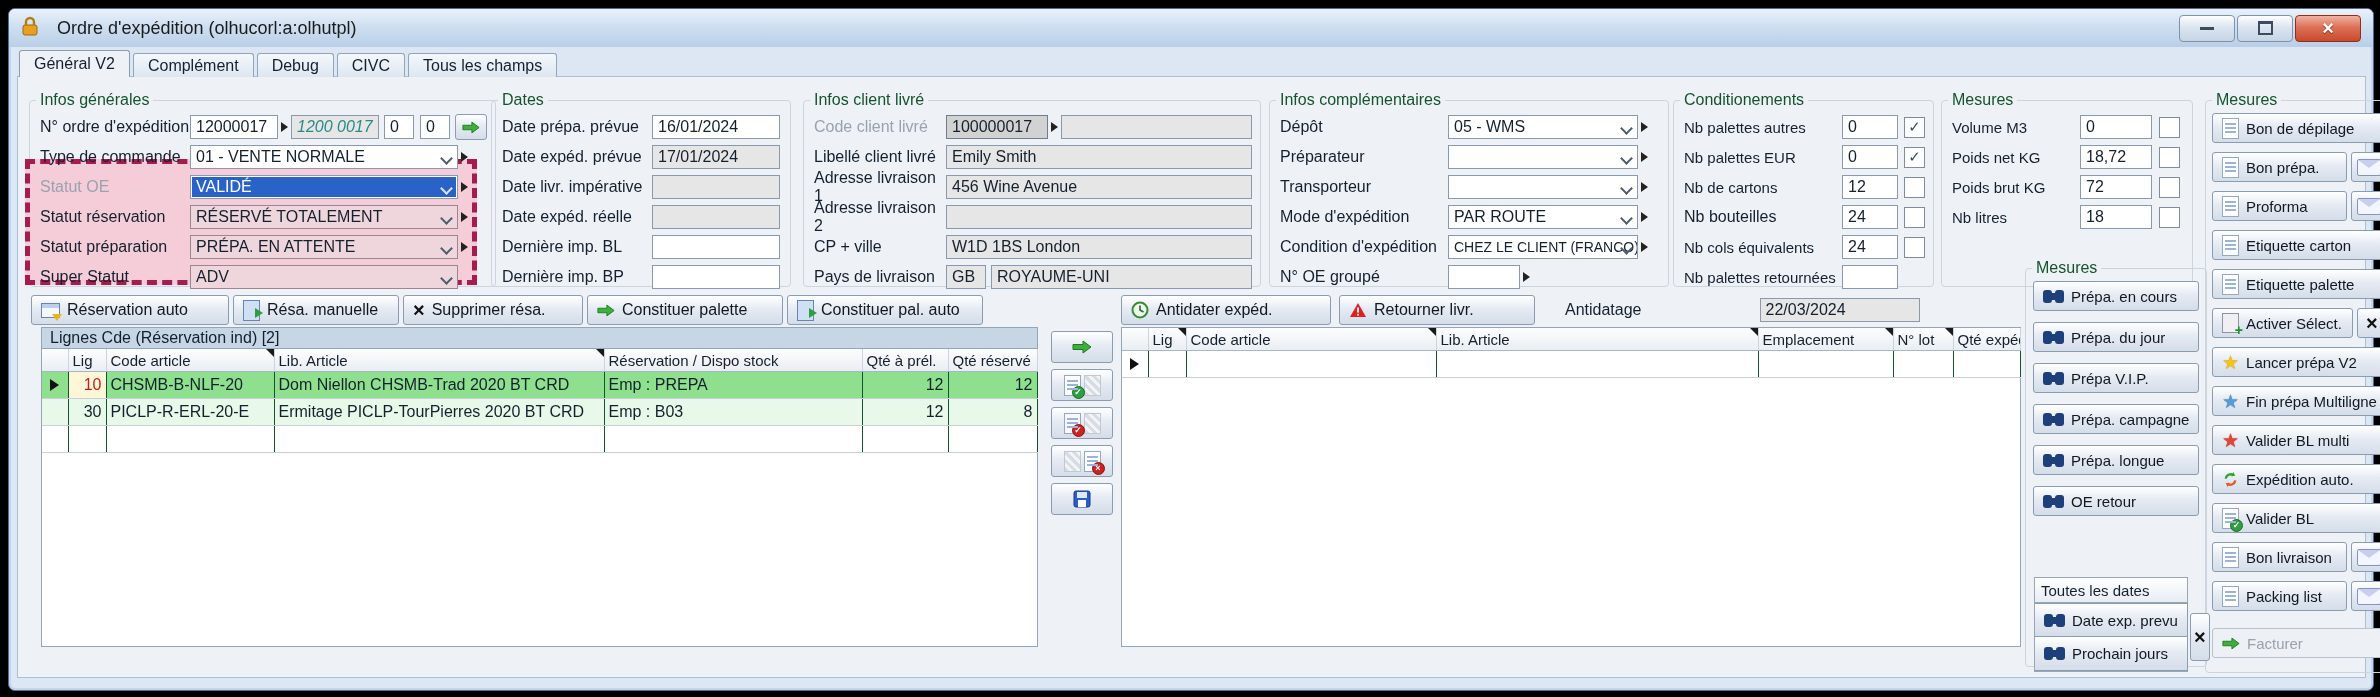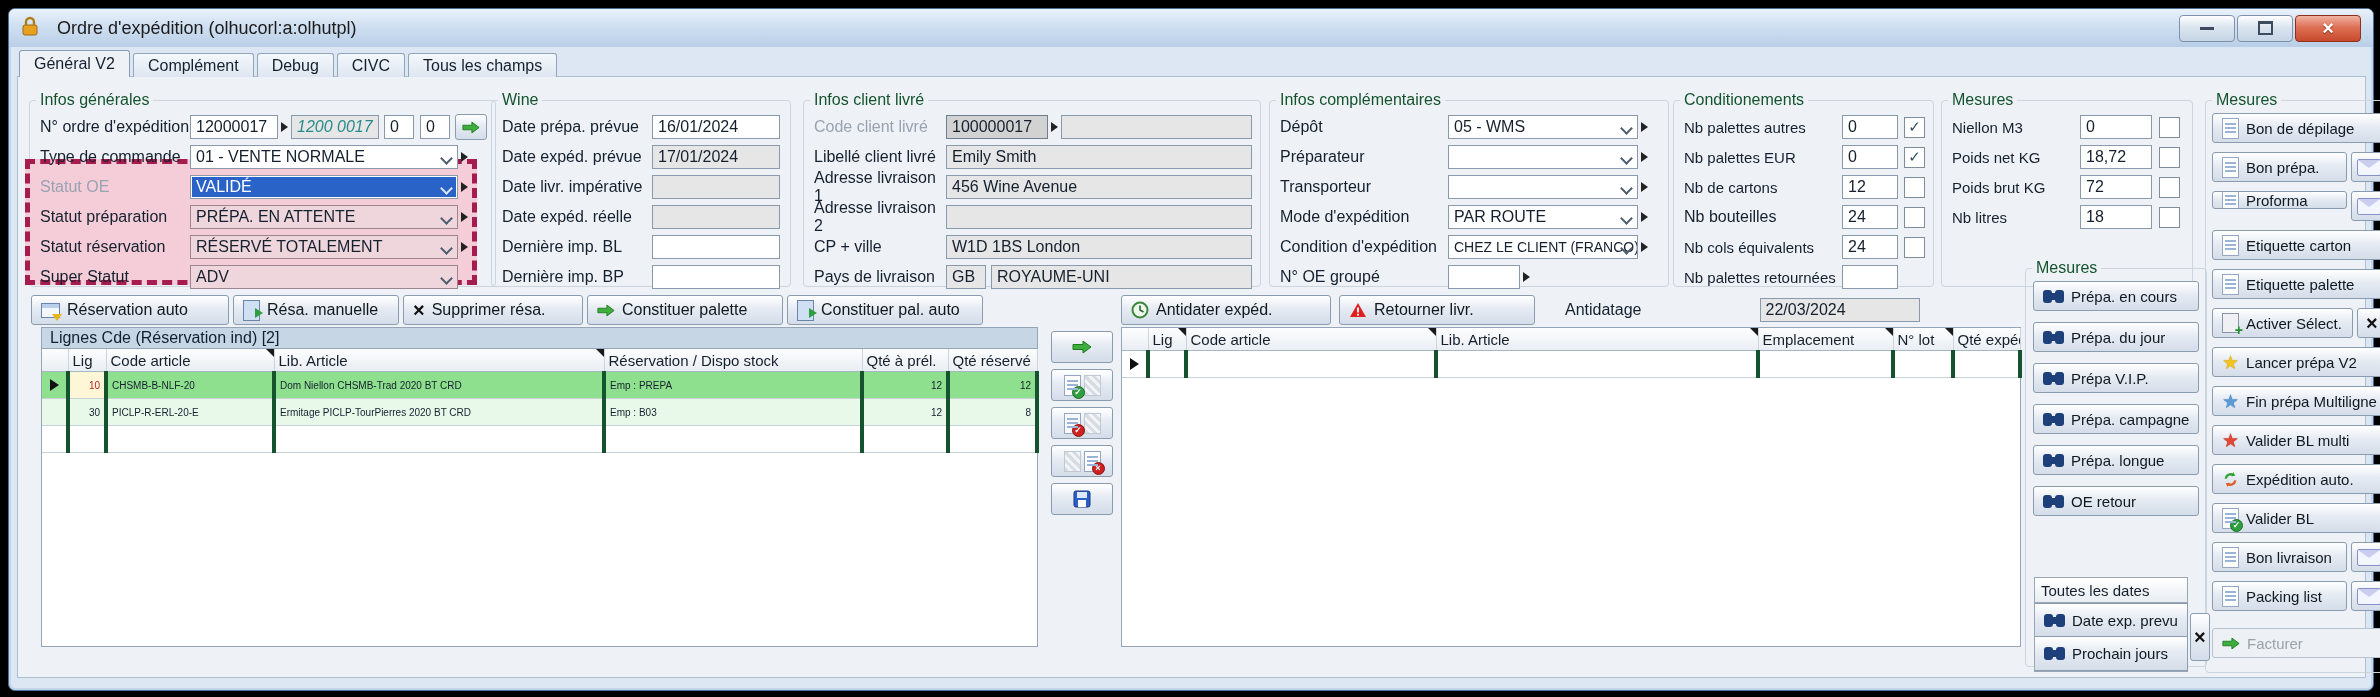--- a/index.html
+++ b/index.html
@@ -61,21 +61,21 @@
   .i-pagearrow::after{content:"";position:absolute;right:-4px;bottom:2px;border-style:solid;border-width:5px 0 5px 8px;border-color:transparent transparent transparent #2f9e3f}
   .i-noteadd{width:15px;height:18px;background:#f0f0f4;border:1px solid #8a94a8;position:relative;flex:none}
   .i-noteadd::after{content:"+";position:absolute;right:-5px;bottom:-6px;color:#1f8f2f;font-size:14px;font-weight:bold}
   .hatch{width:15px;height:19px;background:repeating-linear-gradient(45deg,#d8dde4 0 3px,#f2f4f7 3px 6px);border:1px solid #c0c8d2;flex:none}
   
   .grid{position:absolute;background:#fff;border:1px solid #95a5b8;box-sizing:border-box}
   .grid-title{height:20px;background:#c6d6e4;border-bottom:1px solid #95a5b8;font-size:16px;color:#102030;display:flex;align-items:center;padding:0 8px}
   table.g{border-collapse:collapse;table-layout:fixed;width:100%}
   table.g th{background:linear-gradient(#fdfdfe,#e9eef3);border-right:1px solid #ccd5df;border-bottom:1px solid #a8b6c4;font-weight:normal;font-size:15px;text-align:left;padding:1px 4px;height:20px;position:relative;white-space:nowrap;overflow:hidden}
   table.g th.mark::after{content:"";position:absolute;right:0;top:0;border-top:8px solid #1a1a1a;border-left:8px solid transparent}
-  table.g td{border-right:4px solid #14532d;border-bottom:1px solid #c8d0d8;font-size:10px;padding:1px 4px;height:24px;white-space:nowrap;overflow:hidden}
+  table.g td{border-right:1px solid #14532d;border-bottom:1px solid #c8d0d8;font-size:16px;padding:1px 4px;height:24px;white-space:nowrap;overflow:hidden}
   td.sel{background:#ececec;border-right:1px solid #aab6c2}
   .rowptr{width:0;height:0;border-top:6px solid transparent;border-bottom:6px solid transparent;border-left:9px solid #111;margin:0 auto}
   tr.r1 td{background:#8ee08e}
   tr.r1 td.ligcell{background:#fdf7d8;color:#c02020}
   tr.r2 td{background:#e9f9e9}
   tr.empty td{background:#fff}
   td.num,th.num{text-align:right}
   .ligcell-y{background:#fdf7d8}
   
   .datesbox{position:absolute;left:8px;top:300px;width:152px;border:1px solid #9aa6b4;background:#f4f7fa}
@@ -154,46 +154,46 @@
     </div>
     <div class="frow">
       <span class="flabel dim" style="width:150px">Statut OE</span>
       <div class="combo selblue" style="width:268px">
           <span>VALIDÉ</span>
           <span class="chev"></span>
         </div>
       <div class="arr-r"></div>
     </div>
     <div class="frow">
+      <span class="flabel" style="width:150px">Statut réservation</span>
+      <div class="combo pink" style="width:268px">
+          <span>RÉSERVÉ TOTALEMENT</span>
+          <span class="chev"></span>
+        </div>
+      <div class="arr-r"></div>
+    </div>
+    <div class="frow">
       <span class="flabel" style="width:150px">Statut préparation</span>
       <div class="combo pink" style="width:268px">
           <span>PRÉPA. EN ATTENTE</span>
           <span class="chev"></span>
         </div>
       <div class="arr-r"></div>
     </div>
     <div class="frow">
-      <span class="flabel" style="width:150px">Statut réservation</span>
-      <div class="combo pink" style="width:268px">
-          <span>RÉSERVÉ TOTALEMENT</span>
-          <span class="chev"></span>
-        </div>
-      <div class="arr-r"></div>
-    </div>
-    <div class="frow">
       <span class="flabel" style="width:150px">Super Statut</span>
       <div class="combo pink" style="width:268px">
           <span>ADV</span>
           <span class="chev"></span>
         </div>
     </div>
   </fieldset>
 
   <fieldset class="gb" style="left:482px;top:82px;width:300px;height:196px">
-    <legend>Wine</legend>
+    <legend>Dates</legend>
     <div class="frow">
         <span class="flabel" style="width:150px">Date prépa. prévue</span>
         <div class="field" style="width:128px">16/01/2024</div>
       </div>
     <div class="frow">
         <span class="flabel" style="width:150px">Date expéd. prévue</span>
         <div class="field gray" style="width:128px">17/01/2024</div>
       </div>
     <div class="frow">
         <span class="flabel" style="width:150px">Date livr. impérative</span>
@@ -322,21 +322,21 @@
       </div>
     <div class="frow">
         <span class="flabel" style="width:158px;font-size:15px">Nb palettes retournées</span>
         <div class="field" style="width:56px"></div>
       </div>
   </fieldset>
 
   <fieldset class="gb" style="left:1932px;top:82px;width:252px;height:196px">
     <legend>Mesures</legend>
     <div class="frow">
-        <span class="flabel" style="width:128px;font-size:15px">Niellon M3</span>
+        <span class="flabel" style="width:128px;font-size:15px">Volume M3</span>
         <div class="field" style="width:72px">0</div>
         <div class="cb" style="margin-left:7px"></div>
       </div>
     <div class="frow">
         <span class="flabel" style="width:128px;font-size:15px">Poids net KG</span>
         <div class="field" style="width:72px">18,72</div>
         <div class="cb" style="margin-left:7px"></div>
       </div>
     <div class="frow">
         <span class="flabel" style="width:128px;font-size:15px">Poids brut KG</span>
@@ -360,21 +360,21 @@
       <div style="display:flex;gap:4px">
         <div class="btn small" style="height:30px;flex:1">
             <span class="i-doc"></span>
             <span>Bon prépa.</span>
           </div>
         <div class="btn" style="height:30px;width:36px;justify-content:center">
             <span class="i-mail"></span>
           </div>
       </div>
       <div style="display:flex;gap:4px">
-        <div class="btn small" style="height:18px;flex:1">
+        <div class="btn small" style="height:30px;flex:1">
             <span class="i-doc"></span>
             <span>Proforma</span>
           </div>
         <div class="btn" style="height:30px;width:36px;justify-content:center">
             <span class="i-mail"></span>
           </div>
       </div>
       <div class="btn small" style="height:30px">
           <span class="i-doc"></span>
           <span>Etiquette carton</span>

